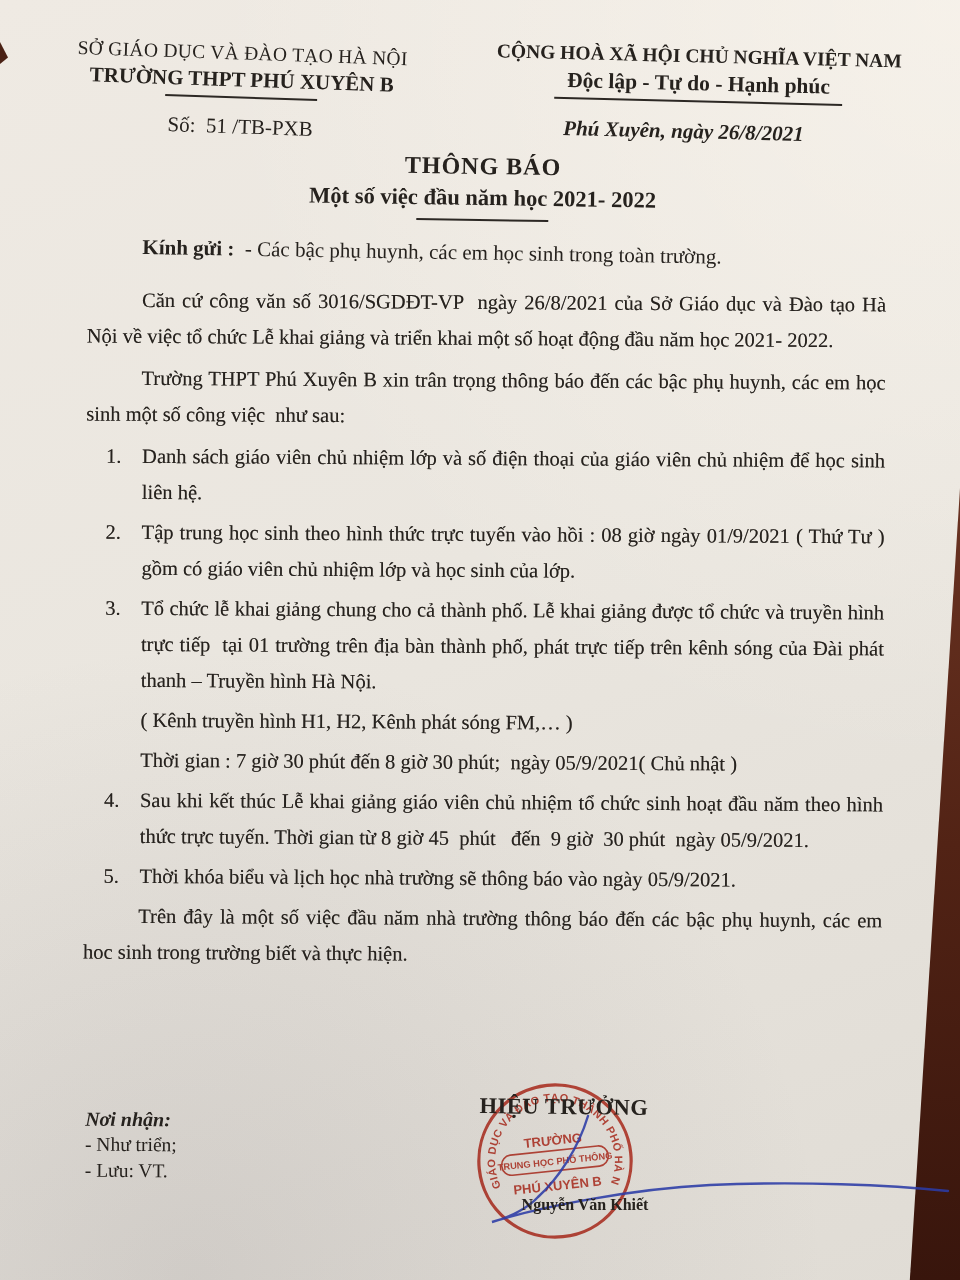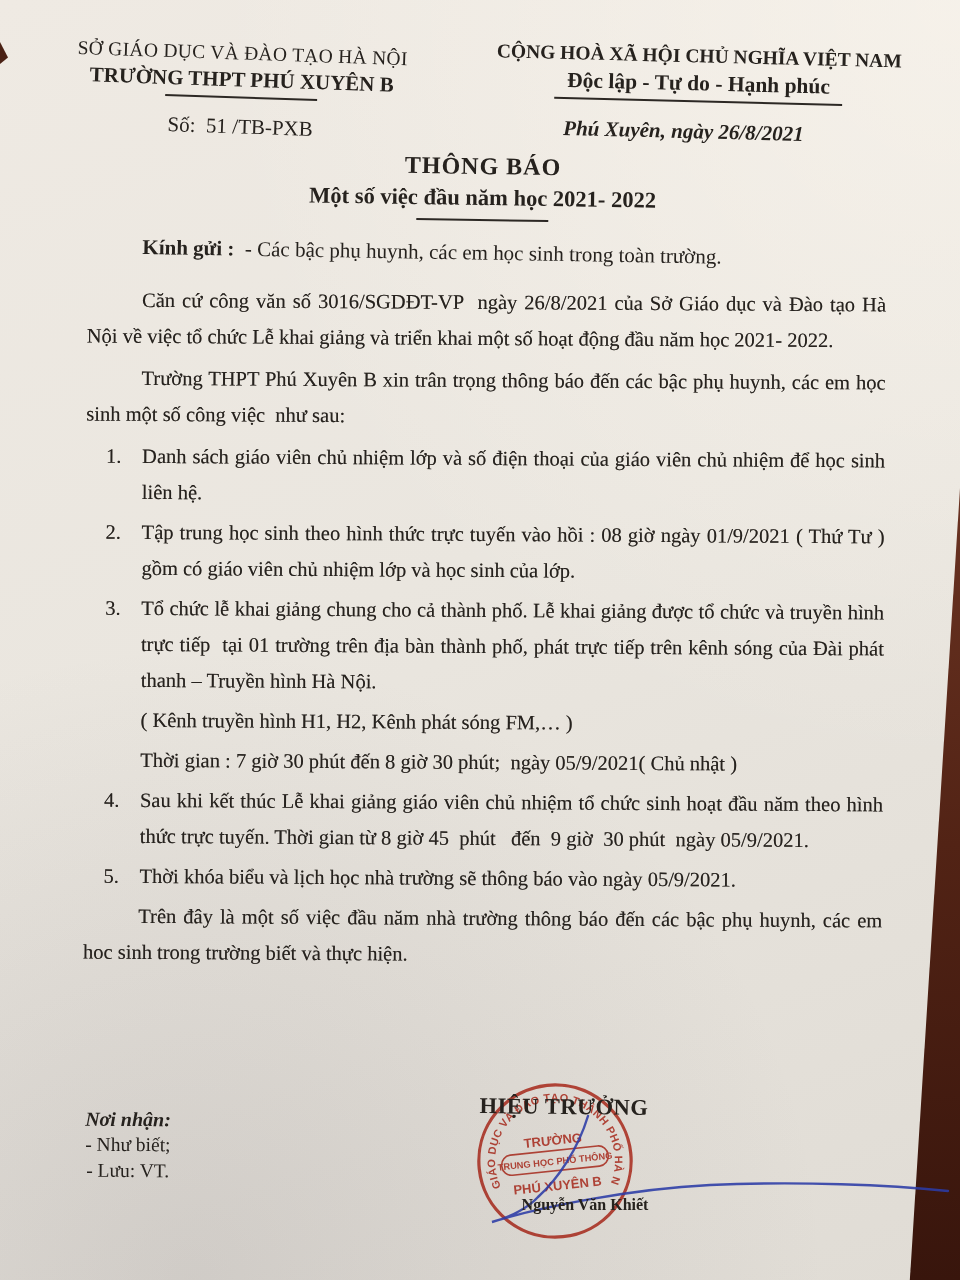--- a/index.html
+++ b/index.html
@@ -47,21 +47,21 @@
   .saluta b{font-weight:bold;}
   .doc-body{margin:18px 76px 0 85px;font-size:20.5px;line-height:36px;
             text-shadow:0 0 .5px rgba(40,34,28,.5);}
   .doc-body .para{margin:0 0 6px;text-align:justify;text-indent:55px;}
   .li{display:flex;margin:0 0 4px 20px;}
   .num{flex:0 0 36px;}
   .li-text{flex:1;text-align:justify;}
   .extra-line{margin:0 0 4px 56px;}
   .closing{margin:0;text-align:justify;text-indent:55px;}
   
-  .recipients{position:absolute;left:85px;top:1106px;font-size:19.5px;line-height:26px;transform:rotate(.4deg);text-align:center;}
+  .recipients{position:absolute;left:85px;top:1106px;font-size:19.5px;line-height:26px;transform:rotate(.4deg);}
   .recip-label{font-weight:bold;font-style:italic;font-size:20px;}
   .stamp-svg{position:absolute;left:474px;top:1080px;width:162px;height:162px;
              transform:rotate(-6deg);opacity:.9;mix-blend-mode:multiply;}
   .sig-svg{position:absolute;left:380px;top:1075px;width:580px;height:170px;}
   .sign-title{position:absolute;left:448px;top:1094px;width:232px;text-align:center;
               font-size:22.5px;font-weight:bold;letter-spacing:.5px;transform:rotate(.6deg);}
   .sign-name{position:absolute;left:470px;top:1196px;width:230px;text-align:center;
              font-size:16px;font-weight:bold;}
 </style>
 </head>
@@ -123,21 +123,21 @@
         <span class="num">5.</span>
         <span class="li-text pre">Thời khóa biểu và lịch học nhà trường sẽ thông báo vào ngày 05/9/2021.</span>
       </div>
 
       <p class="closing pre">Trên đây là một số việc đầu năm nhà trường thông báo đến các bậc phụ huynh, các em hoc sinh trong trường biết và thực hiện.</p>
     </div>
   </div>
 
   <div class="recipients">
     <div class="recip-label">Nơi nhận:</div>
-    <div>- Như biết;</div>
+    <div>- Như triển;</div>
     <div>- Lưu: VT.</div>
   </div>
 
   <svg class="stamp-svg" viewBox="0 0 200 200">
     <circle cx="100" cy="100" r="94" fill="none" stroke="#c43a2c" stroke-width="4"></circle>
     <defs>
       <path id="stampArc" d="M 32.9 131.3 A 74 74 0 1 1 167.1 131.3" fill="none"></path>
     </defs>
     <text font-size="13.5" font-weight="bold" fill="#c43a2c" letter-spacing="0.5" font-family="Liberation Sans, sans-serif">
       <textPath href="#stampArc" startOffset="50%" text-anchor="middle">SỞ GIÁO DỤC VÀ ĐÀO TẠO THÀNH PHỐ HÀ NỘI</textPath>

